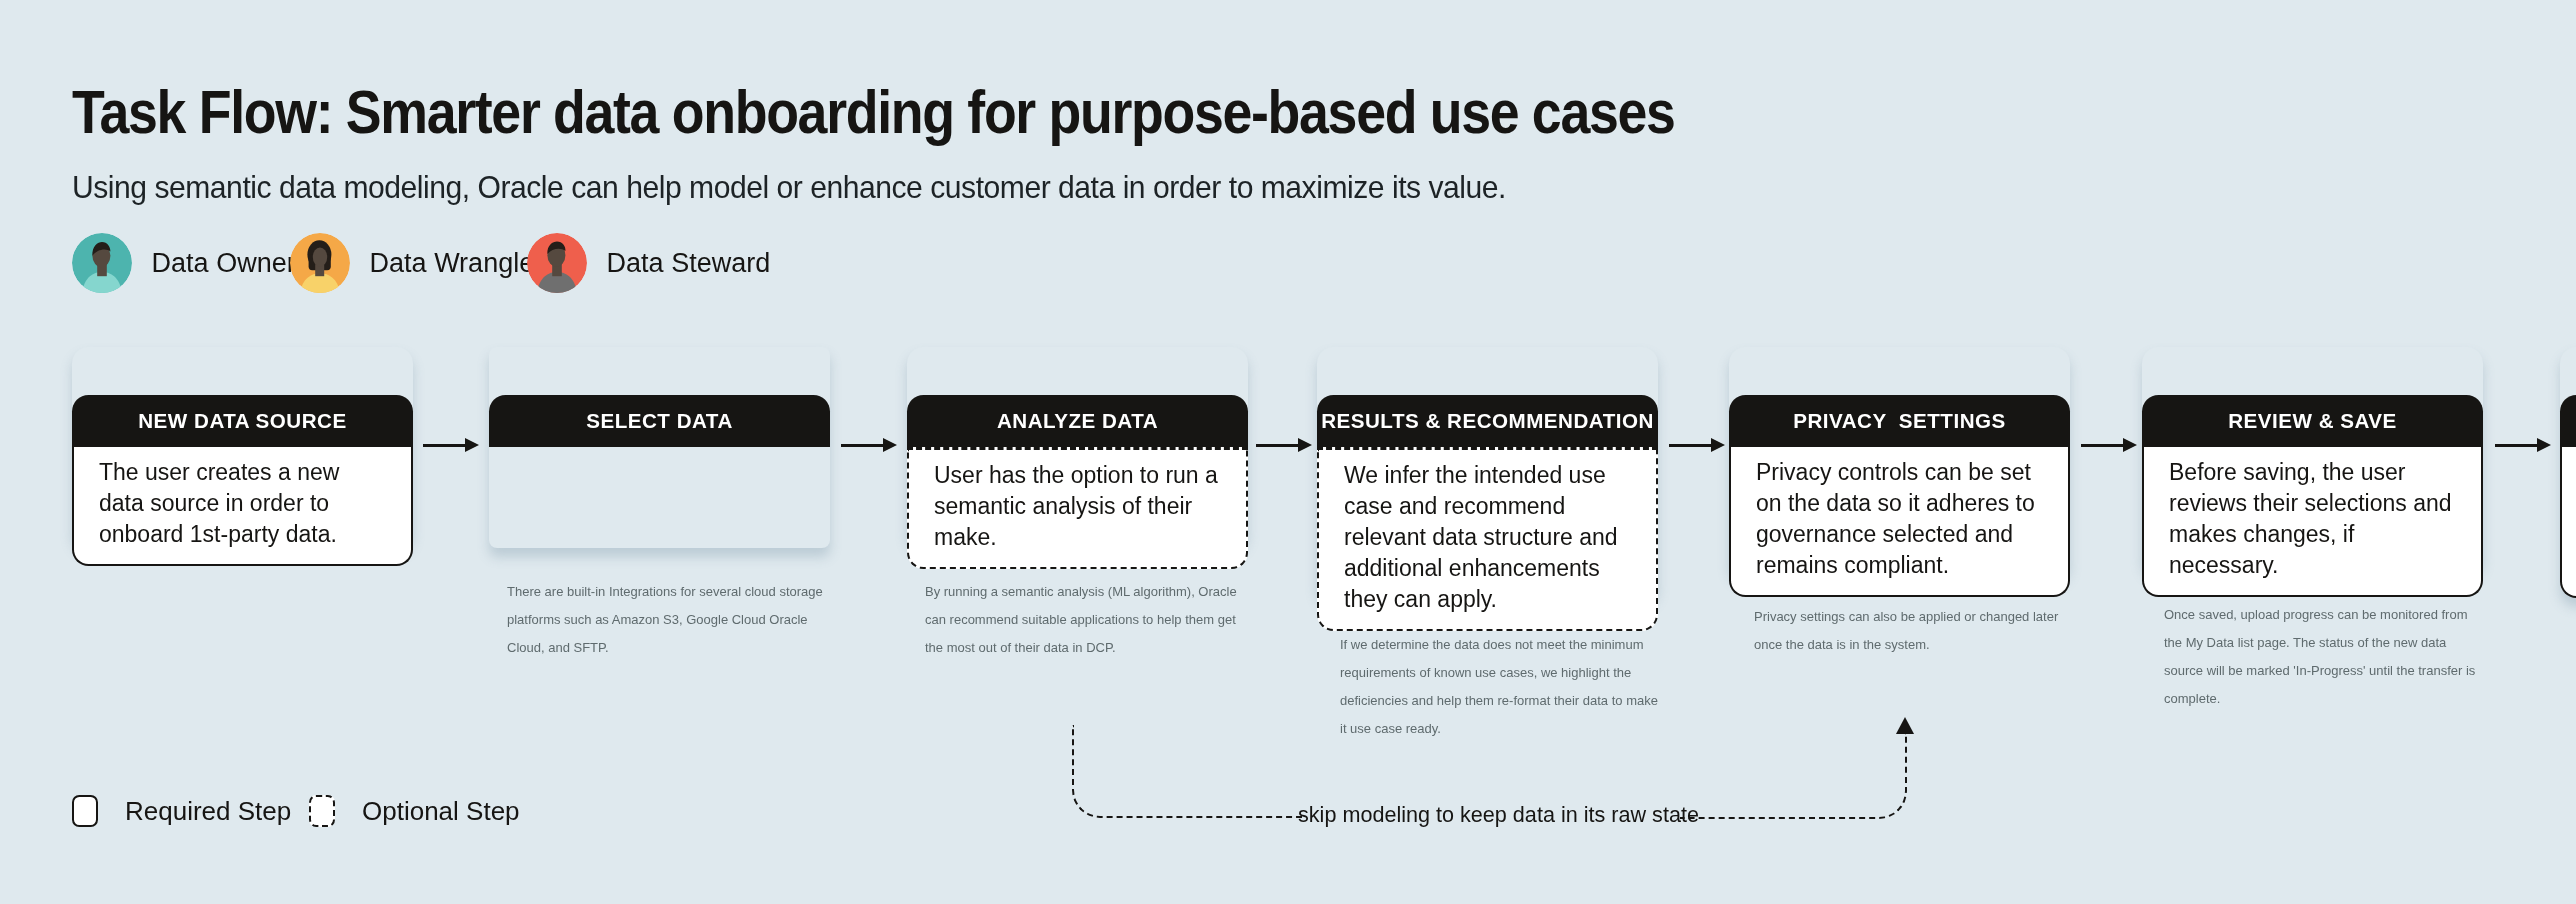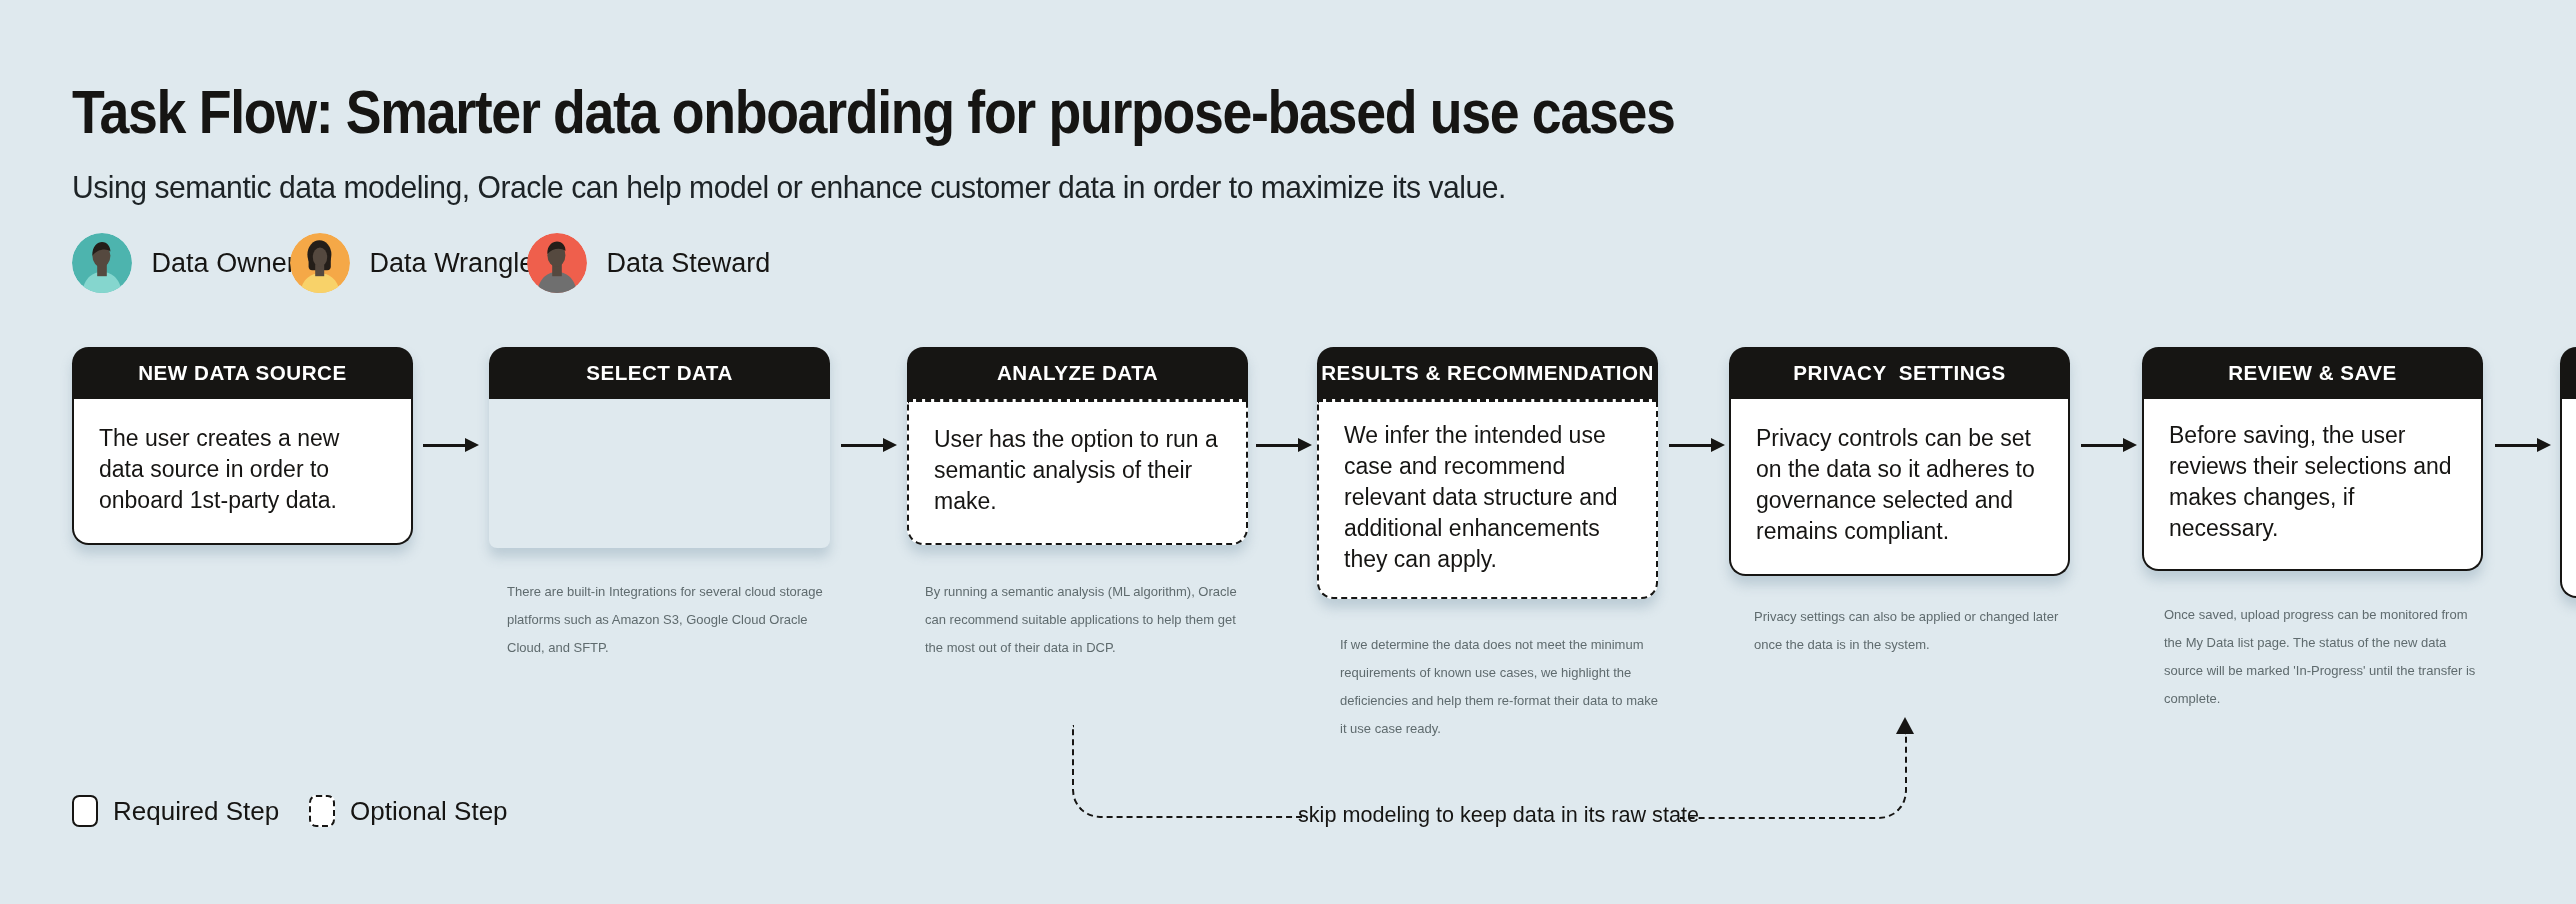--- a/index.html
+++ b/index.html
@@ -46,21 +46,21 @@
   .step.s2{left:907px;height:198px;}
   .step.s3{left:1317px;height:252px;}
   .step.s4{left:1729px;height:229px;}
   .step.s5{left:2142px;height:224px;}
   .step.s6{left:2560px;height:251px;}
   .step-header{
     flex:0 0 52px;background:#161513;color:#ffffff;
     border-radius:16.5px 16.5px 0 0;
     display:flex;align-items:center;justify-content:center;
     font-size:20.6px;font-weight:bold;letter-spacing:0.5px;
-    white-space:pre-wrap;text-align:center;
+    white-space:pre-wrap;text-align:center;margin-top:48px;
   }
   .step-body{
     flex:1 1 auto;background:#ffffff;
     border:2.6px solid #161513;border-top:none;
     border-radius:0 0 16.5px 16.5px;
     display:flex;align-items:center;
     padding:10.3px 23px 13.4px 25px;box-sizing:border-box;
     font-size:23px;line-height:31px;color:#161513;
   }
   .step.optional .step-body{border-style:dashed;}
@@ -99,21 +99,21 @@
     position:absolute;left:1896px;top:717px;width:0;height:0;
     border-left:9.8px solid transparent;
     border-right:9.8px solid transparent;
     border-bottom:17.5px solid #161513;
   }
   .skip-label{
     position:absolute;left:1298px;top:802px;width:366px;
     text-align:center;font-size:21.6px;color:#161513;white-space:nowrap;
   }
   
-  .legend-item{position:absolute;top:795px;display:flex;align-items:center;gap:15px;}
+  .legend-item{position:absolute;top:795px;display:flex;align-items:center;gap:27px;}
   .legend-item.l0{left:72px;} .legend-item.l1{left:293px;margin-left:16px;}
   .legend-swatch{
     width:26px;height:32px;box-sizing:border-box;background:#ffffff;
     border:2.6px solid #161513;border-radius:7.2px;flex:0 0 auto;
   }
   .legend-swatch.dashed{border-style:dashed;border-width:2.1px;}
   .legend-label{font-size:26px;color:#161513;white-space:nowrap;}
 </style>
 </head>
 <body>

